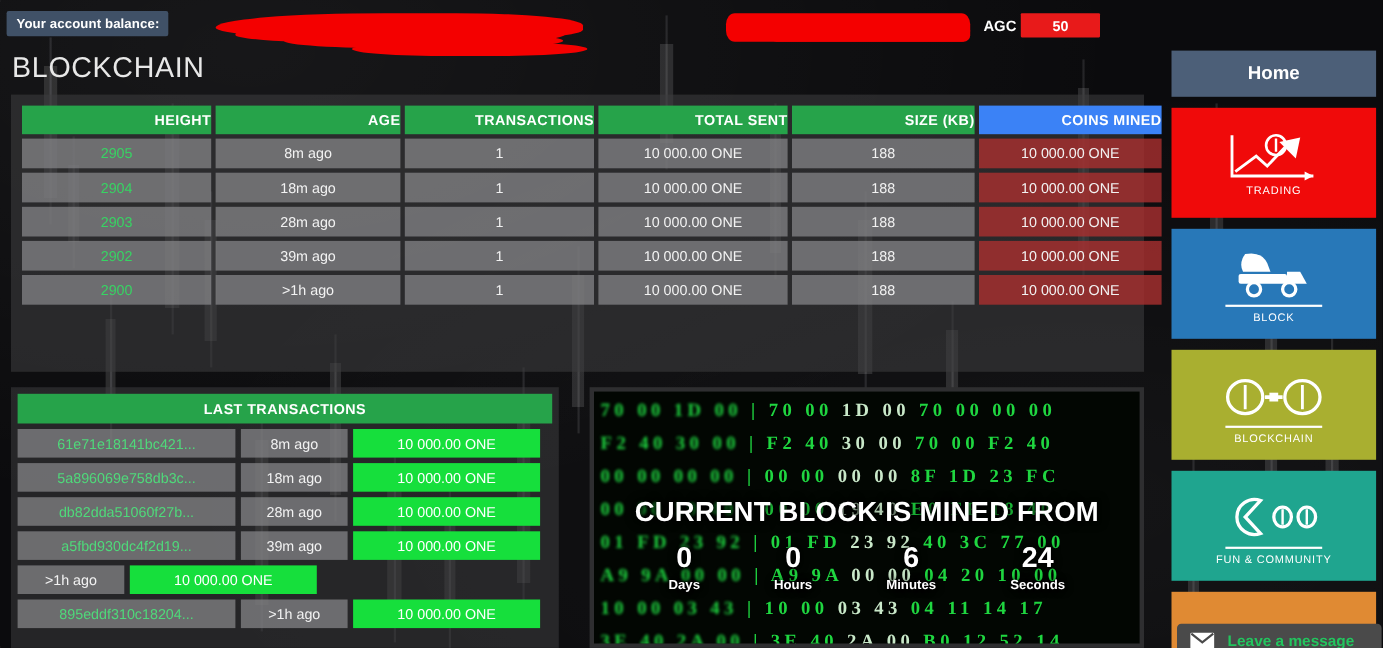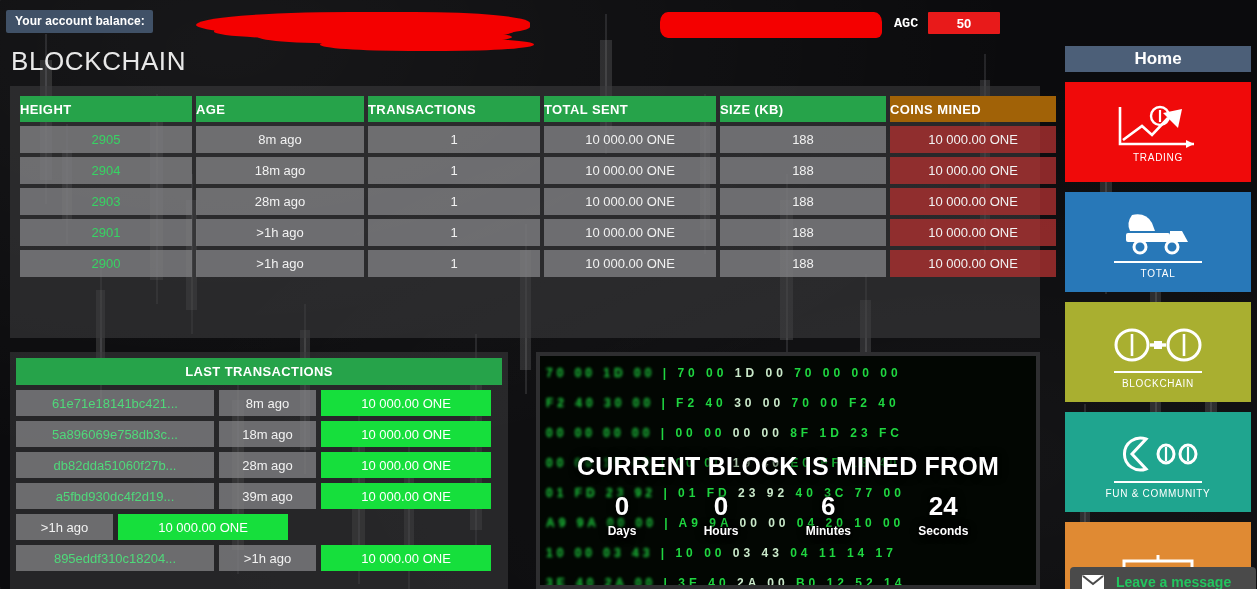--- a/index.html
+++ b/index.html
@@ -51,21 +51,21 @@
   .redact-1d { left:320px; top:38px; width:214px; height:13px;
     border-radius: 50%/60%; }
   .redact-2 { left:660px; top:12px; width:222px; height:26px; border-radius: 8px/10px; }
   .redact-2b{ left:700px; top:22px; width:182px; height:16px; border-radius: 6px; }
   .escrow-label {
     position:absolute; left:548px; top:11px; width:108px;
     color:#fff; font-size:13px; font-weight:bold; line-height:15px; text-align:center;
   }
   .agc-label {
     position:absolute; left:894px; top:16px;
-    color:#fff; font-size:13.5px; font-weight:bold;font-family:Liberation Mono, monospace;
+    color:#fff; font-size:13.5px; font-weight:bold;
   }
   .agc-box {
     position:absolute; left:928px; top:12px; width:72px; height:22px;
     background:#e81a1a; color:#fff; font-size:13px; font-weight:bold;
     display:flex; align-items:center; justify-content:center; border-radius:1px;
   }
 
   
   .page-title {
     position:absolute; left:11px; top:46px; z-index:6;
@@ -74,23 +74,23 @@
 
   
   .blocks-panel {
     position:absolute; left:10px; top:86px; width:1030px; height:252px;
     background: rgba(60,60,62,0.58); z-index:5;
     padding:6px 6px 4px 6px;
   }
   table.blocks { width:100%; border-collapse:separate; border-spacing:4px 4px; table-layout:fixed; }
   table.blocks th {
     height:26px; background:#26a34a; color:#fff;
-    font-size:13px; font-weight:bold; letter-spacing:.4px; text-align:left;
-  }
-  table.blocks th.mined { background:#a16207;margin-left:39px; }
+    font-size:13px; font-weight:bold; letter-spacing:.4px; text-align:right;
+  }
+  table.blocks th.mined { background:#3b82f6;margin-left:39px; }
   table.blocks td {
     height:27px; background: rgba(136,136,138,0.72); color:#f2f2f2;
     font-size:13px; text-align:center; font-weight:normal;margin-top:24px;
   }
   table.blocks td.mined { background: rgba(170,48,48,0.80); }
   table.blocks td.height { color:#37d463; }
   .col-h { width:172px; } .col-a { width:168px; } .col-t { width:172px; }
   .col-s { width:172px; } .col-k { width:166px; } .col-m { width:166px; }
 
   
@@ -121,21 +121,21 @@
   .mine-panel {
     position:absolute; left:536px; top:352px; width:504px; height:237px;
     background:#2e2e30; z-index:5; padding:4px;
   }
   .mine-inner {
     position:relative; width:100%; height:100%;
     background:#020602; overflow:hidden;
   }
   .hexgrid {
     position:absolute; inset:0; padding:2px 6px;
-    font-family:Liberation Sans, sans-serif; font-size:12px; font-weight:bold;
+    font-family:Liberation Serif, serif; font-size:17px; font-weight:bold;
     line-height:30px; letter-spacing:4px; white-space:pre;
     color:#1fd640;
   }
   .hexgrid .bright { color:#c9e8c9; }
   .hexgrid .blur { filter: blur(1.4px); display:inline-block; }
   .mine-overlay {
     position:absolute; left:0; right:0; top:96px; text-align:center;
   }
   .mine-title {
     color:#fff; font-size:25px; font-weight:bold; letter-spacing:.2px;
@@ -148,21 +148,21 @@
     text-shadow: 0 0 8px #000, 0 0 3px #000;
   }
   .cd-lbl {
     color:#fff; font-size:12px; font-weight:bold; margin-top:3px;
     text-shadow: 0 0 8px #000, 0 0 3px #000;
   }
 
   
   .sidebar { position:absolute; left:1065px; top:46px; width:186px; z-index:6; }
   .nav-home {
-    height:26px; background: rgba(82,103,129,0.92);
+    height:42px; background: rgba(82,103,129,0.92);
     color:#fff; font-size:17px; font-weight:bold;
     display:flex; align-items:center; justify-content:center;
     margin-bottom:10px;
   }
   .nav-tile {
     position:relative; height:100px; margin-bottom:10px;
     display:flex; flex-direction:column; align-items:center; justify-content:center;
     overflow:hidden;
   }
   .nav-tile .ico { height:50px; display:flex; align-items:flex-end; justify-content:center; }
@@ -287,22 +287,22 @@
           </tr>
           <tr>
             <td class="height">2903</td>
             <td>28m ago</td>
             <td>1</td>
             <td>10 000.00 ONE</td>
             <td>188</td>
             <td class="mined">10 000.00 ONE</td>
           </tr>
           <tr>
-            <td class="height">2901</td>
-            <td>&gt;1h ago</td>
+            <td class="height">2902</td>
+            <td>39m ago</td>
             <td>1</td>
             <td>10 000.00 ONE</td>
             <td>188</td>
             <td class="mined">10 000.00 ONE</td>
           </tr>
           <tr>
             <td class="height">2900</td>
             <td>&gt;1h ago</td>
             <td>1</td>
             <td>10 000.00 ONE</td>
@@ -397,21 +397,21 @@
       <div class="ico">
         <svg width="76" height="44" viewBox="0 0 76 44" fill="#fff">
           <path d="M12 4 q14 -3 20 8 l3 8 H10 Q6 12 12 4 Z"></path>
           <rect x="6" y="22" width="44" height="9" rx="2"></rect>
           <path d="M50 20 h12 l6 11 h-18 z"></path>
           <circle cx="20" cy="36" r="6" fill="none" stroke="#fff" stroke-width="3"></circle>
           <circle cx="52" cy="36" r="6" fill="none" stroke="#fff" stroke-width="3"></circle>
         </svg>
       </div>
       <div class="nav-rule"></div>
-      <div class="nav-lbl">TOTAL</div>
+      <div class="nav-lbl">BLOCK</div>
     </div>
 
     <div class="nav-tile" style="background:#a9af30;">
       <div class="ico">
         <svg width="92" height="40" viewBox="0 0 92 40" fill="none" stroke="#fff" stroke-width="3">
           <ellipse cx="20" cy="20" rx="16" ry="15"></ellipse>
           <path d="M20 9 v22" stroke-width="2.6"></path>
           <ellipse cx="72" cy="20" rx="16" ry="15"></ellipse>
           <path d="M72 9 v22" stroke-width="2.6"></path>
           <path d="M38 20 h16" stroke-width="3.4"></path>

